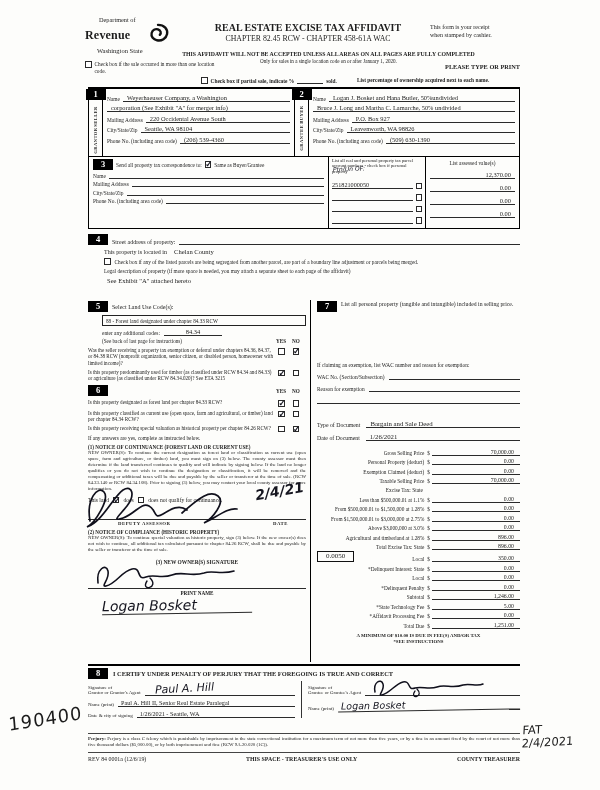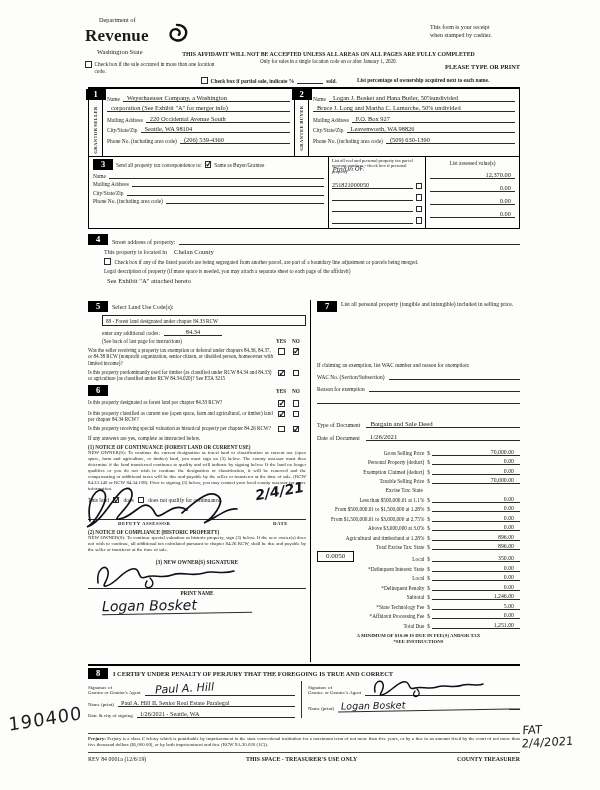--- a/index.html
+++ b/index.html
@@ -12,21 +12,21 @@
   .cb { display:inline-block; width:6.5px; height:6.5px; border:1px solid #2a2a2a; background:#fff;
         position:relative; vertical-align:middle; flex:0 0 auto; }
   .cb.checked::after { content:"\2713"; position:absolute; top:-3px; left:-0.5px; font-size:8.5px;
         font-weight:bold; color:#15151f; }
   .hw { font-family:"DejaVu Sans", sans-serif; font-style:italic; color:#15151f; }
 
   
   #header { position:absolute; left:85px; top:14px; width:435px; height:72px; }
   .logo { position:absolute; left:0; top:2px; width:110px; }
   .logo .dept { font-size:6.3px; margin-left:14px; }
-  .logo .rev { font-size:17px; font-weight:bold; letter-spacing:0.2px; display:flex; align-items:center; gap:16px; }
+  .logo .rev { font-size:12px; font-weight:bold; letter-spacing:0.2px; display:flex; align-items:center; gap:16px; }
   .logo .state { font-size:6.5px; margin-left:12px; }
   .titleblk { position:absolute; left:108px; top:8px; width:230px; text-align:center; }
   .titleblk .t1 { font-size:10px; font-weight:bold; }
   .titleblk .t2 { font-size:7.8px; margin-top:1px; }
   .receipt { position:absolute; right:0; top:10px; width:90px; font-size:6px; line-height:1.3; }
   .warn { position:absolute; left:52px; top:37px; width:383px; text-align:center; font-weight:bold; font-size:5.8px; }
   .onlyfor { position:absolute; left:52px; top:44px; width:383px; text-align:center; font-size:5.1px; }
   .ptp { position:absolute; right:0; top:49px; font-weight:bold; font-size:6.3px; }
   .mloc { position:absolute; left:0; top:47px; width:130px; font-size:5.3px; display:flex; gap:3px; line-height:1.25; }
   .partialrow { position:absolute; left:116px; top:63px; font-size:5.4px; font-weight:bold;
@@ -169,20 +169,24 @@
       <div class="rev">
         <span>Revenue</span>
         <span>
           <svg width="24" height="20" viewBox="0 0 26 22">
               <path d="M13 2 C20 2 24 7 23 12 C22 17 17 20 12 19 C8 18 5 15 6 11 C7 8 10 6 13 7 C16 8 17 11 15 13" fill="none" stroke="#111" stroke-width="2.6" stroke-linecap="round"></path>
             </svg>
         </span>
       </div>
       <div class="state">Washington State</div>
     </div>
+    <div class="titleblk">
+      <div class="t1">REAL ESTATE EXCISE TAX AFFIDAVIT</div>
+      <div class="t2">CHAPTER 82.45 RCW - CHAPTER 458-61A WAC</div>
+    </div>
     <div class="receipt">
       <div>This form is your receipt</div>
       <div>when stamped by cashier.</div>
     </div>
     <div class="warn">THIS AFFIDAVIT WILL NOT BE ACCEPTED UNLESS ALL AREAS ON ALL PAGES ARE FULLY COMPLETED</div>
     <div class="onlyfor">Only for sales in a single location code on or after January 1, 2020.</div>
     <div class="ptp">PLEASE TYPE OR PRINT</div>
     <div class="mloc">
       <span class="cb"></span>
       <span>Check box if the sale occurred in more than one location code.</span>

